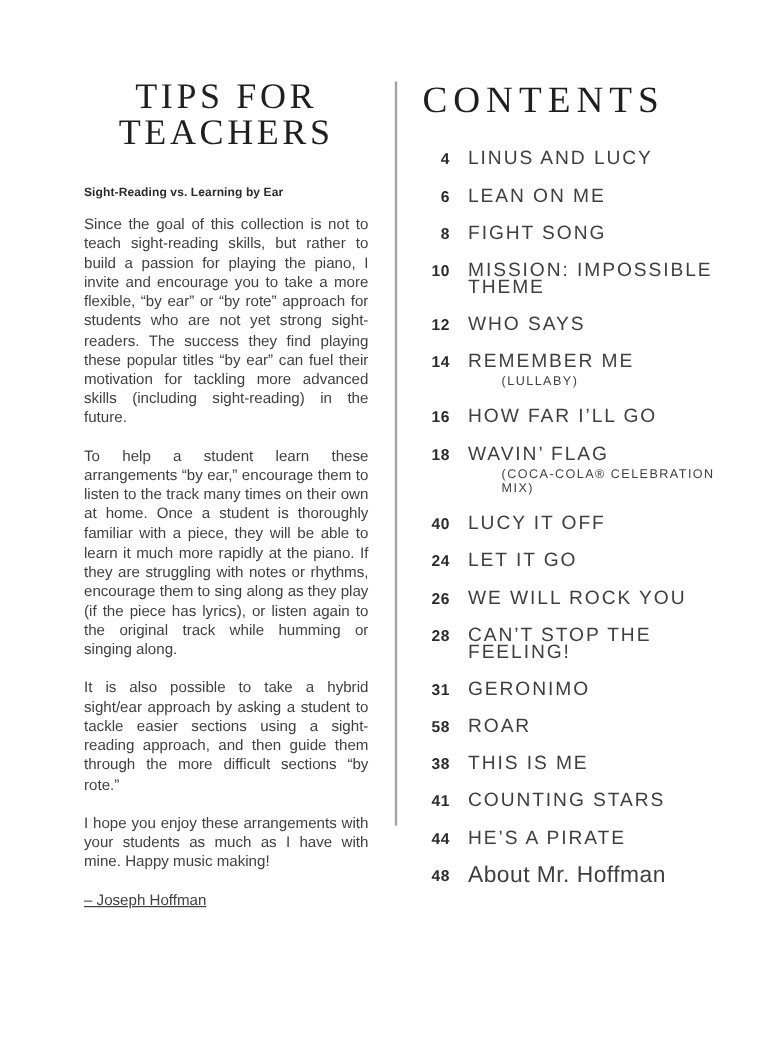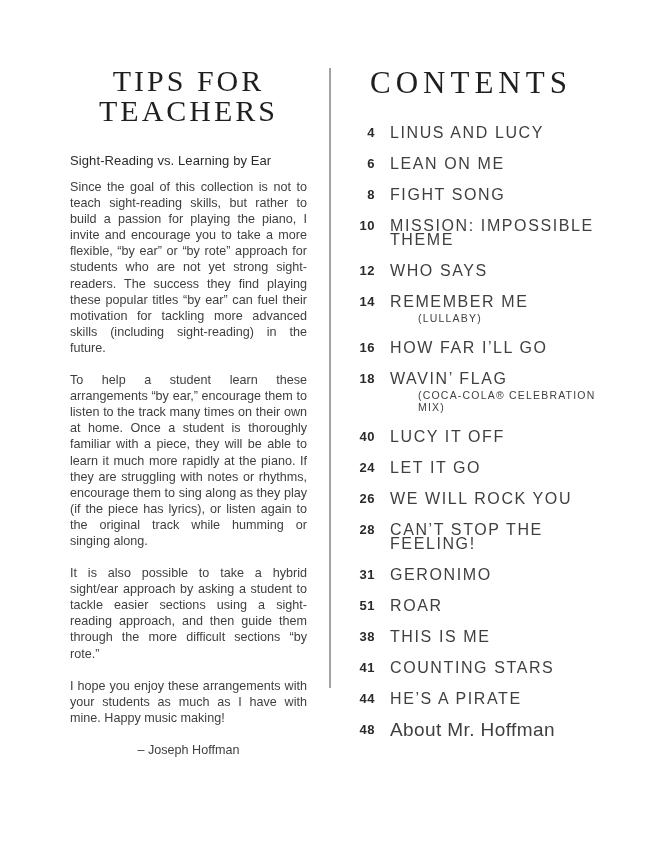--- a/index.html
+++ b/index.html
@@ -18,43 +18,43 @@
   
   .tips-col{position:absolute;left:70px;top:66px;width:237px;}
   .serif-title{
     font-family:"Liberation Serif","DejaVu Serif",serif;
     font-weight:400;color:var(--title);text-align:center;
     font-size:30px;line-height:30px;letter-spacing:3px;
     margin:0 0 26px 0;
   }
   .serif-title .title-line{display:block;}
   .section-heading{
-    font-size:13px;font-weight:normal;color:var(--ink-strong);
+    font-size:10px;font-weight:bold;color:var(--ink-strong);
     margin:0 0 9px 0;line-height:18px;letter-spacing:.1px;
   }
   .para{
     font-size:12.6px;line-height:16.1px;text-align:justify;
     margin:0 0 16px 0;color:var(--ink);
   }
   .signature{
-    font-size:12.6px;line-height:16px;text-align:center;
-    margin-top:16px;color:var(--ink);
+    font-size:12.6px;line-height:16px;text-align:left;
+    margin-top:16px;color:var(--ink);text-decoration:underline;
   }
 
   
   .divider{
     position:absolute;left:329px;top:68px;width:2px;height:620px;
     background:var(--divider);
   }
 
   
   .contents-col{position:absolute;left:352px;top:66px;width:272px;}
   .contents-title{
     font-family:"Liberation Serif","DejaVu Serif",serif;
-    font-weight:400;color:var(--title);text-align:center;
+    font-weight:400;color:var(--title);
     font-size:31px;line-height:34px;letter-spacing:5px;
     margin:0 0 26px 0;padding-right:34px;
   }
   .toc-list{display:block;}
   .entry{display:flex;align-items:flex-start;margin-bottom:17px;}
   .entry-num{
     flex:none;width:23px;text-align:right;
     font-size:13px;font-weight:bold;line-height:14px;
     letter-spacing:.5px;color:var(--ink-strong);
   }
@@ -199,21 +199,21 @@
 
         <div class="entry">
           <span class="entry-num">31</span>
           <span class="entry-titles">
             <span class="entry-title">GERONIMO</span>
 
           </span>
         </div>
 
         <div class="entry">
-          <span class="entry-num">51</span>
+          <span class="entry-num">58</span>
           <span class="entry-titles">
             <span class="entry-title">ROAR</span>
 
           </span>
         </div>
 
         <div class="entry">
           <span class="entry-num">38</span>
           <span class="entry-titles">
             <span class="entry-title">THIS IS ME</span>

